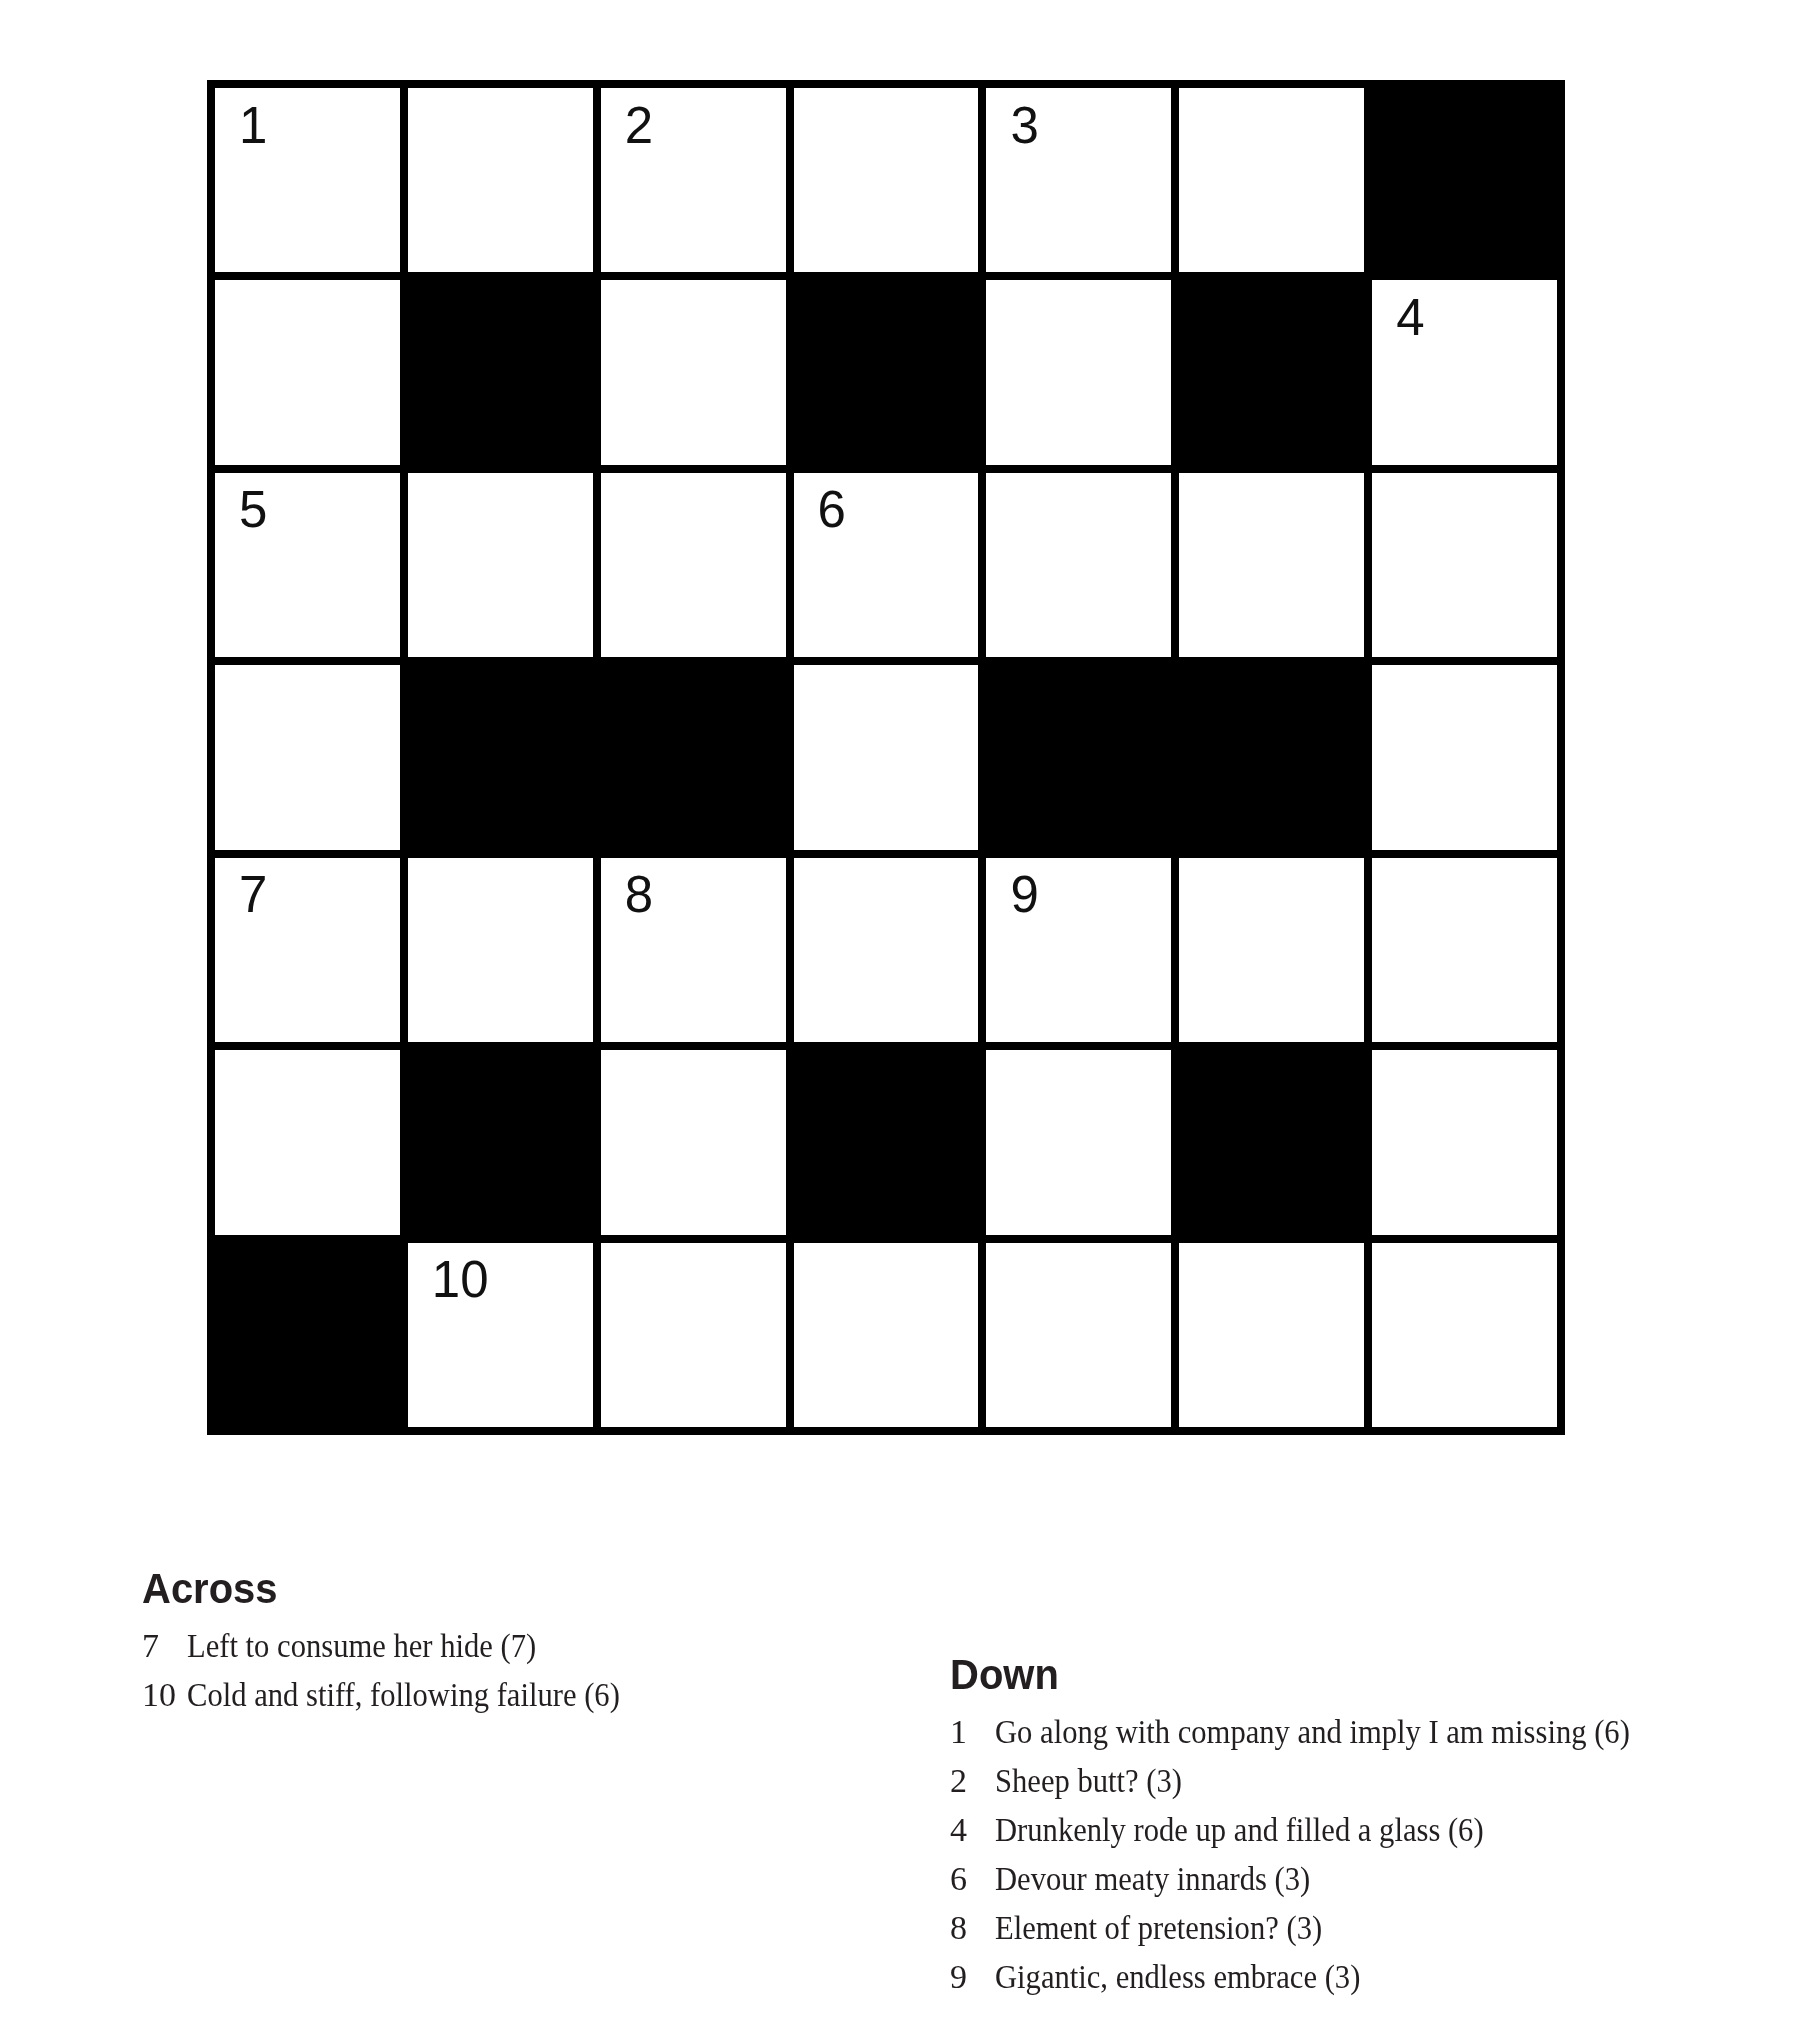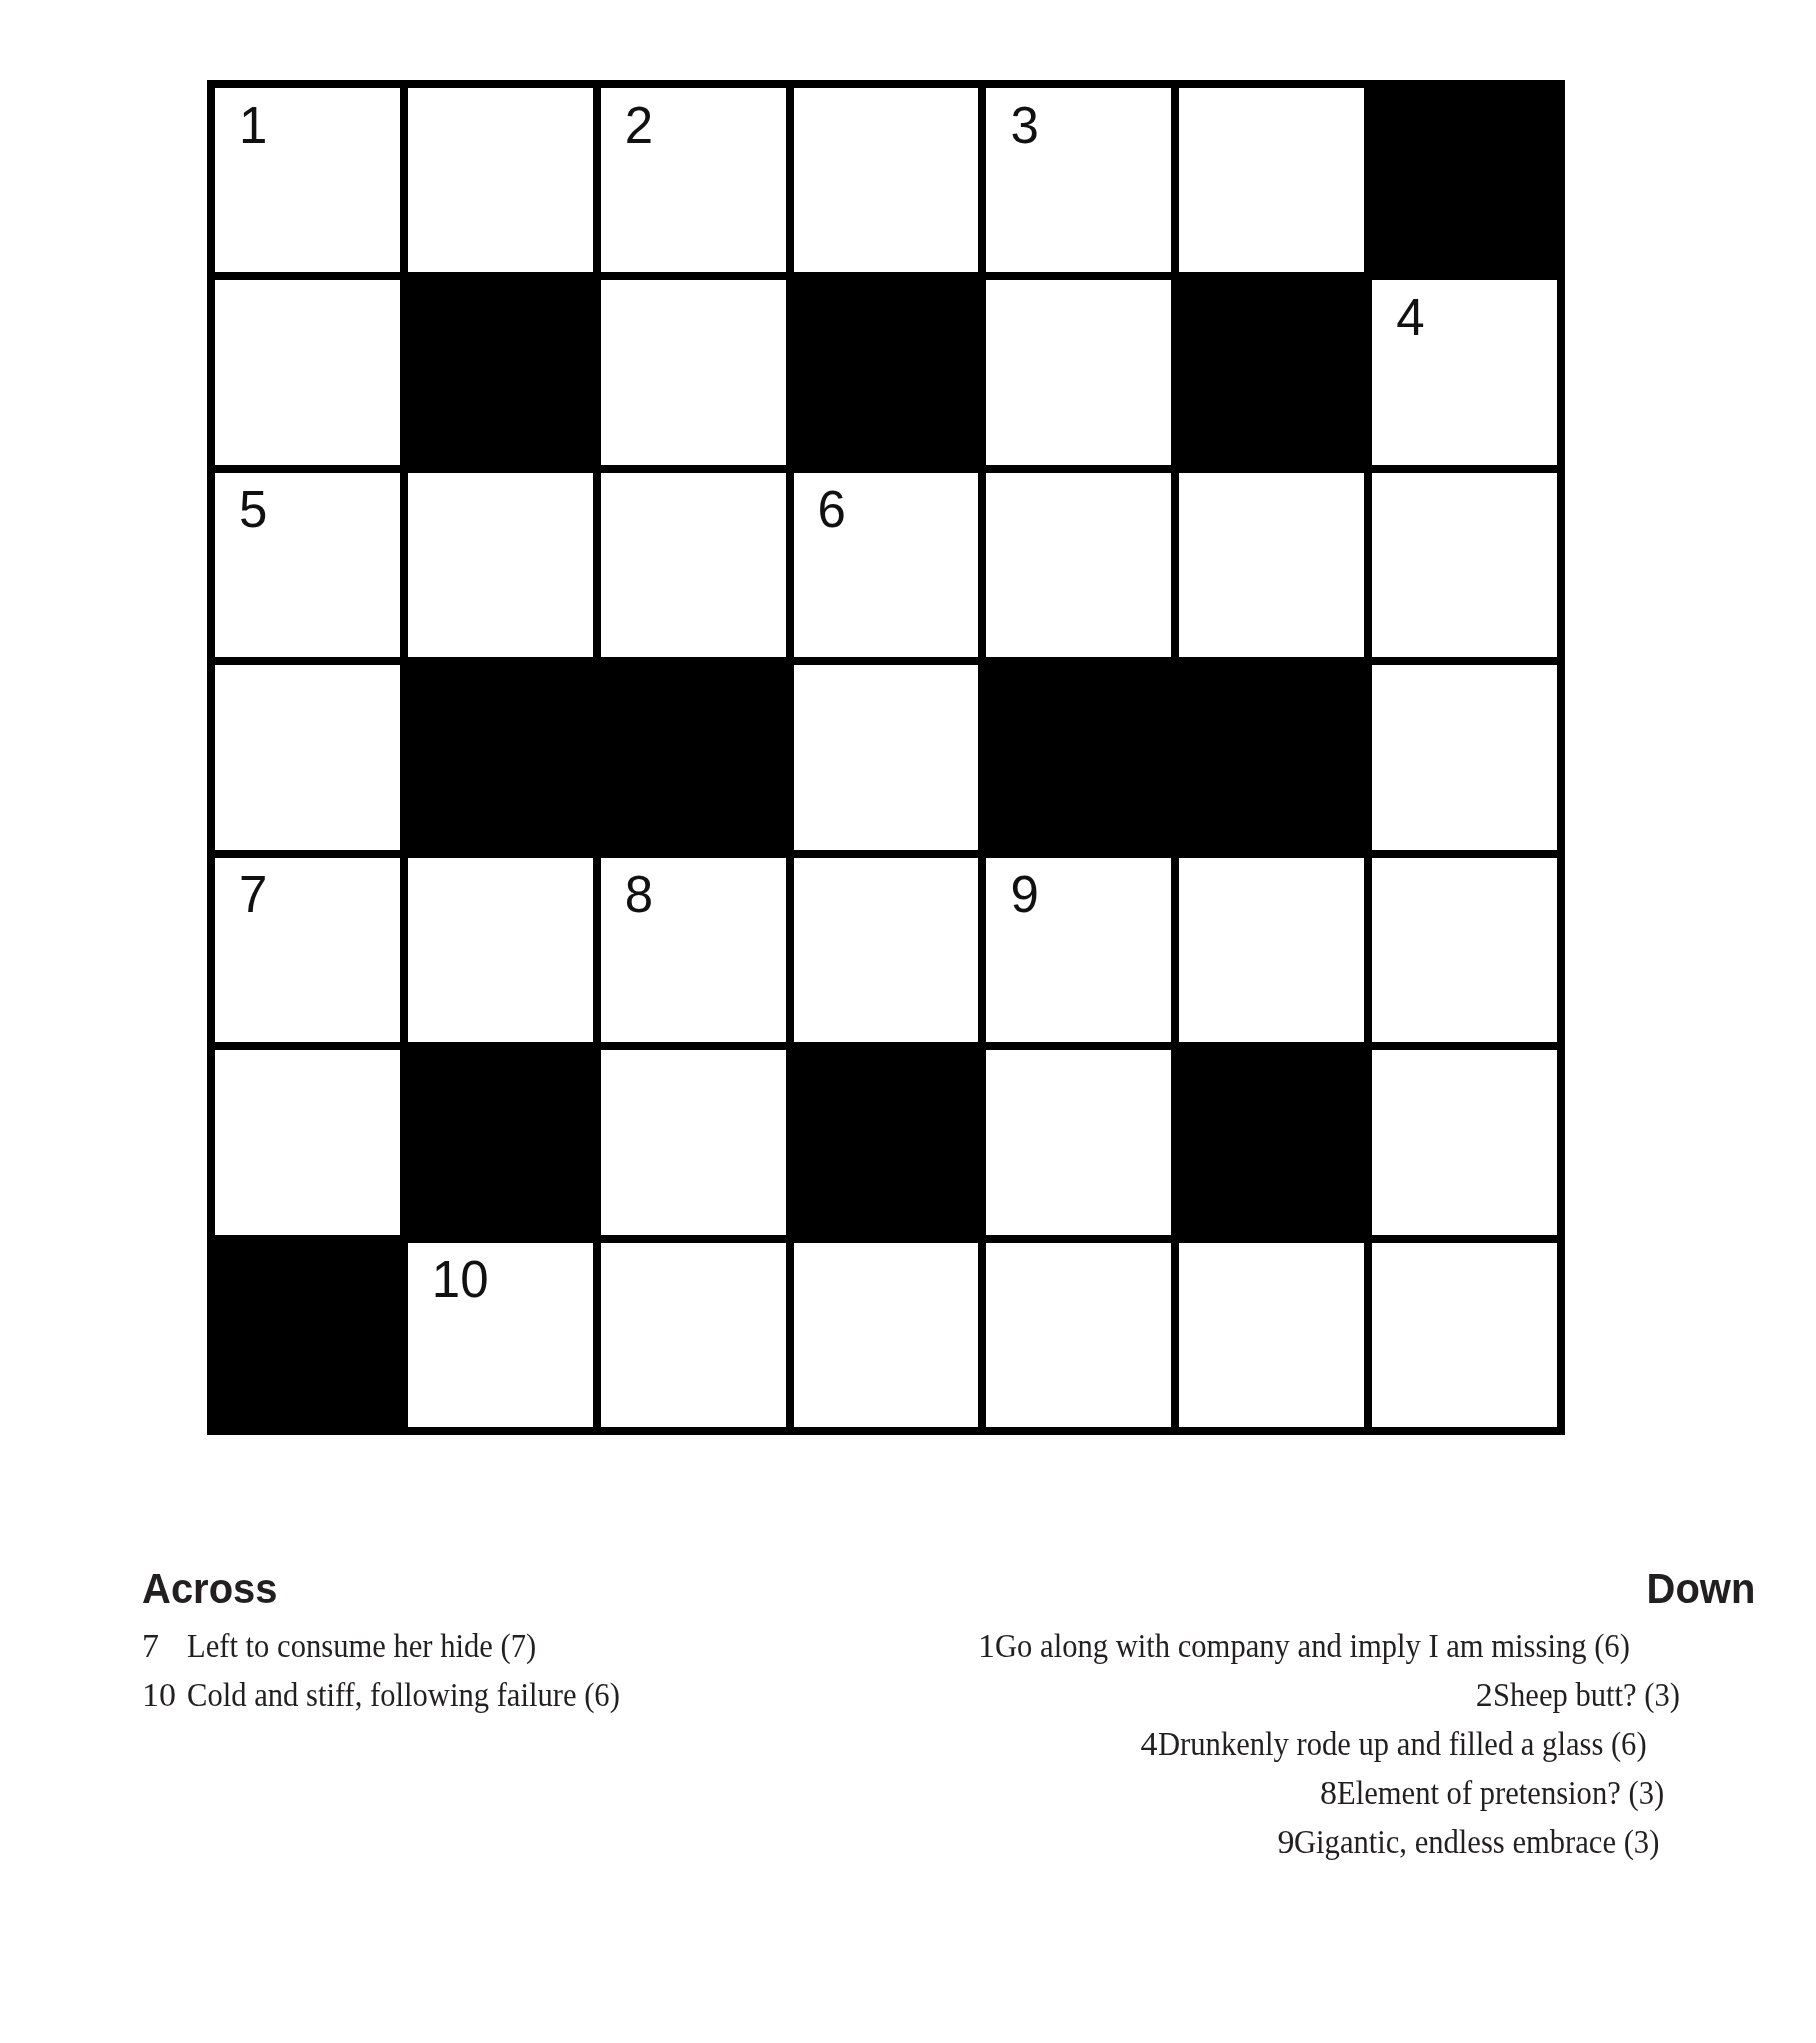--- a/index.html
+++ b/index.html
@@ -44,21 +44,21 @@
     font-family: "Liberation Sans", sans-serif;
     font-size: 51px;
     font-weight: 400;
     color: #111111;
     line-height: 1.1;
   }
 
   
   .clue-col { position: absolute; }
   .clue-col.across { left: 142px; top: 1567px; width: 798px; }
-  .clue-col.down   { left: 950px; top: 1567px; width: 866px; text-align: right; }
+  .clue-col.down   { left: 950px; top: 1653px; width: 866px; }
 
   .clue-heading {
     margin: 0;
     font-family: "Liberation Sans", sans-serif;
     font-weight: 700;
     font-size: 43px;
     line-height: 1.0;
     color: #231f20;
     transform: scaleX(0.93);
     transform-origin: 0 50%;
@@ -173,17 +173,18 @@
       <li><span class="clue-num">10</span><span class="clue-text">Cold and stiff, following failure (6)</span></li>
     </ul>
 </div>
 
 <div class="clue-col down">
   <h2 class="clue-heading">Down</h2>
   <ul class="clue-list" id="down-list">
       <li><span class="clue-num">1</span><span class="clue-text">Go along with company and imply I am missing (6)</span></li>
       <li><span class="clue-num">2</span><span class="clue-text">Sheep butt? (3)</span></li>
       <li><span class="clue-num">4</span><span class="clue-text">Drunkenly rode up and filled a glass (6)</span></li>
+      <li><span class="clue-num">6</span><span class="clue-text">Devour meaty innards (3)</span></li>
       <li><span class="clue-num">8</span><span class="clue-text">Element of pretension? (3)</span></li>
       <li><span class="clue-num">9</span><span class="clue-text">Gigantic, endless embrace (3)</span></li>
     </ul>
 </div>
 
 
 </body></html>

